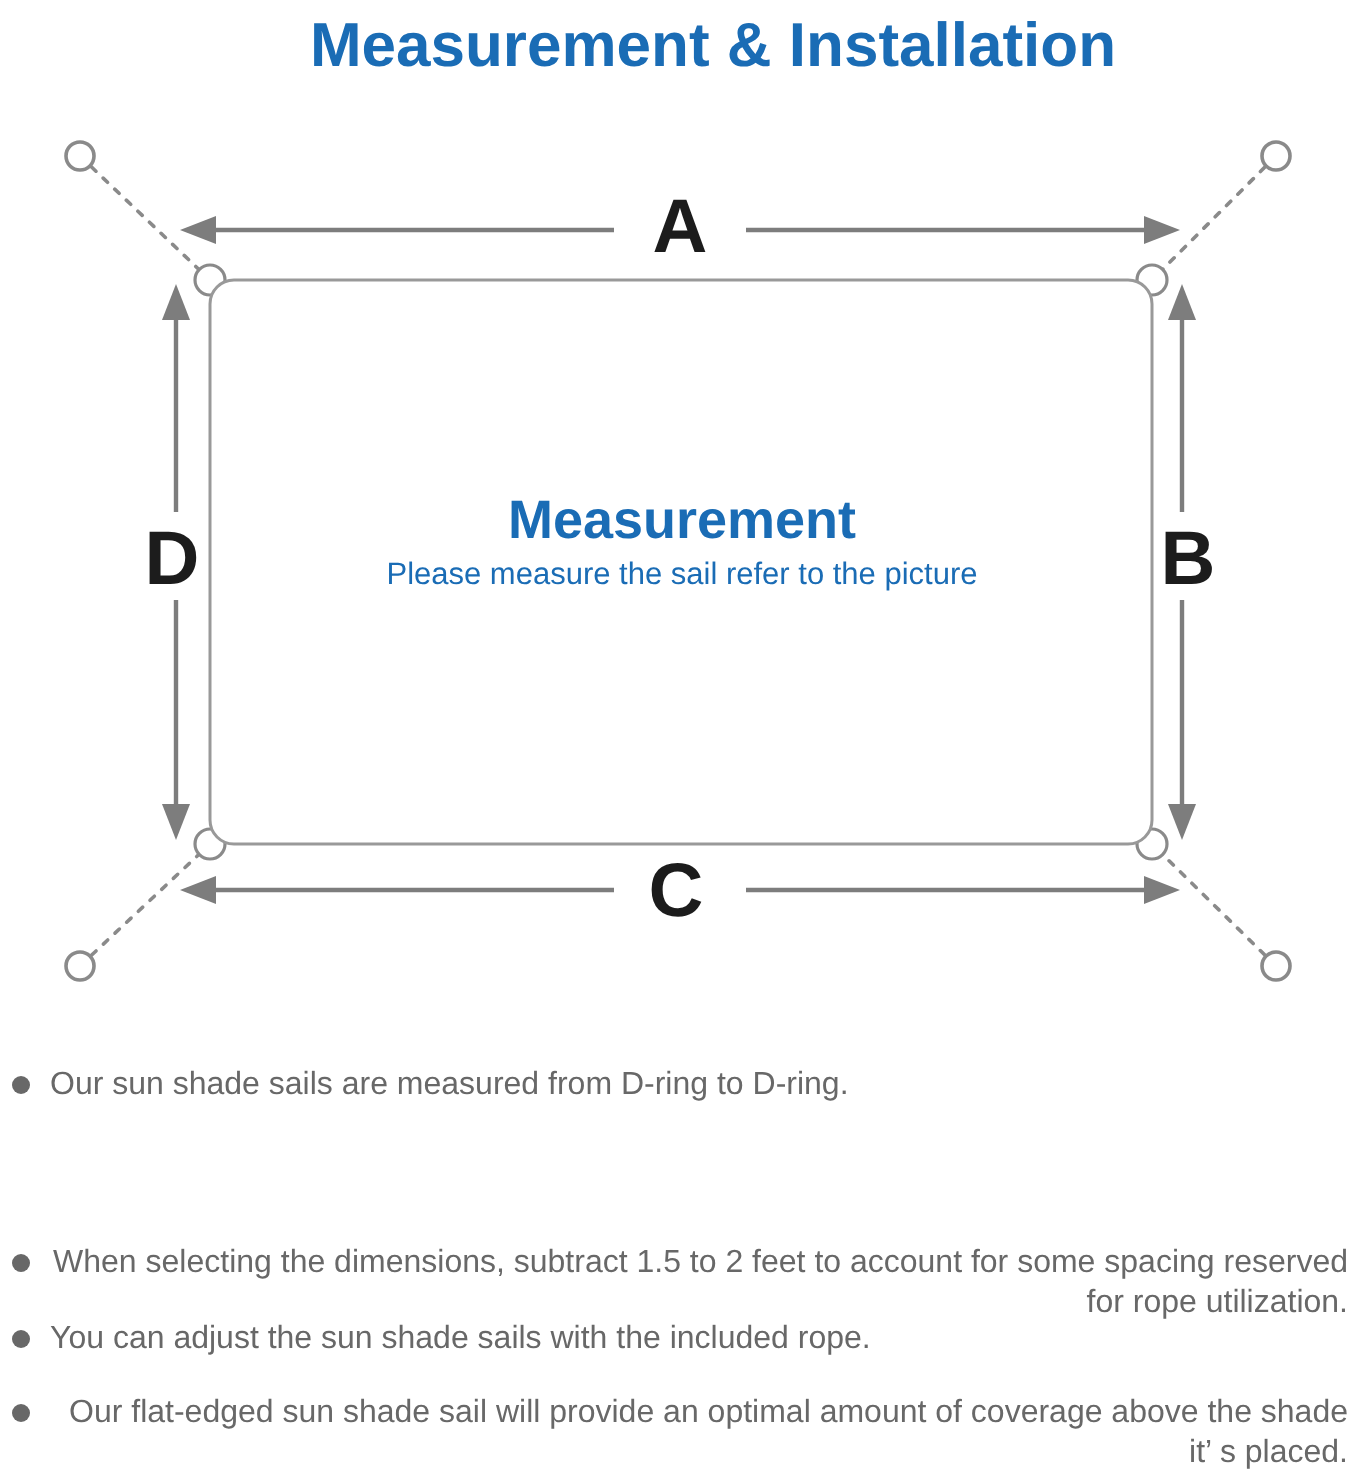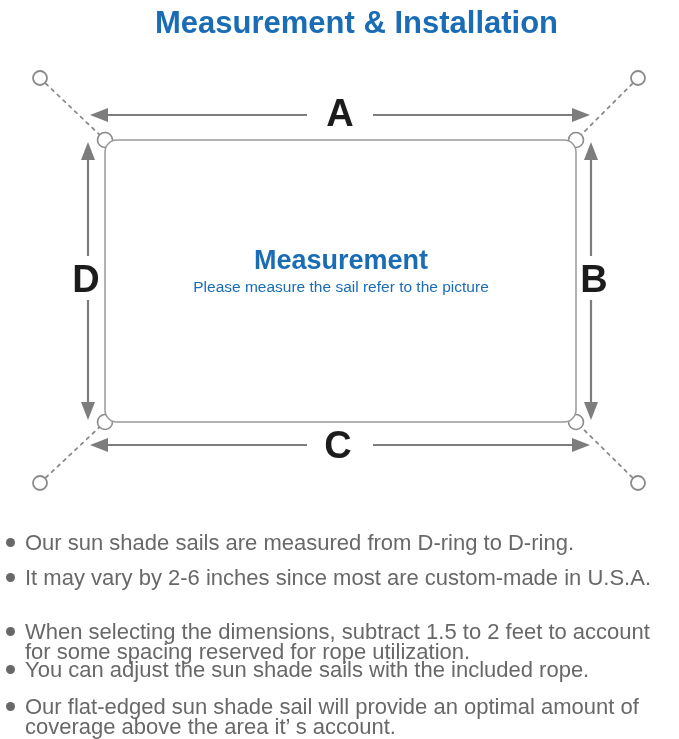--- a/index.html
+++ b/index.html
@@ -49,21 +49,21 @@
   }
   .note{
     position:absolute;left:6px;width:668px;
     display:flex;gap:10px;align-items:flex-start;
   }
   .note .dot{
     flex:0 0 auto;width:9px;height:9px;margin-top:5px;
     border-radius:50%;background:var(--text-gray,#686868);
   }
   .note .txt{
-    font-size:22px;line-height:20px;color:var(--text-gray,#686868);
+    font-size:16px;line-height:20px;color:var(--text-gray,#686868);text-align:right;
   }
   .n1{top:533px;} .n2{top:568px;} .n3{top:622px;} .n4{top:660px;} .n5{top:697px;}
 </style>
 </head>
 <body>
 
 <div class="page">
 
   <div class="page-title">Measurement &amp; Installation</div>
 
@@ -119,30 +119,26 @@
     <text class="dim-letter" x="594" y="292">B</text>
 
     <text class="center-title" x="341" y="269">Measurement</text>
     <text class="center-sub" x="341" y="292">Please measure the sail refer to the picture</text>
   </svg>
 
   <div class="note n1">
     <span class="dot"></span>
     <span class="txt">Our sun shade sails are measured from D-ring to D-ring.</span>
   </div>
-  <div class="note n2">
-    <span class="dot"></span>
-    <span class="txt">It may vary by 2-6 inches since most are custom-made in U.S.A.</span>
-  </div>
   <div class="note n3">
     <span class="dot"></span>
     <span class="txt">When selecting the dimensions, subtract 1.5 to 2 feet to account for some spacing reserved for rope utilization.</span>
   </div>
   <div class="note n4">
     <span class="dot"></span>
     <span class="txt">You can adjust the sun shade sails with the included rope.</span>
   </div>
   <div class="note n5">
     <span class="dot"></span>
-    <span class="txt">Our flat-edged sun shade sail will provide an optimal amount of coverage above the area it’ s account.</span>
+    <span class="txt">Our flat-edged sun shade sail will provide an optimal amount of coverage above the shade it’ s placed.</span>
   </div>
 
 </div>
 
 </body></html>

